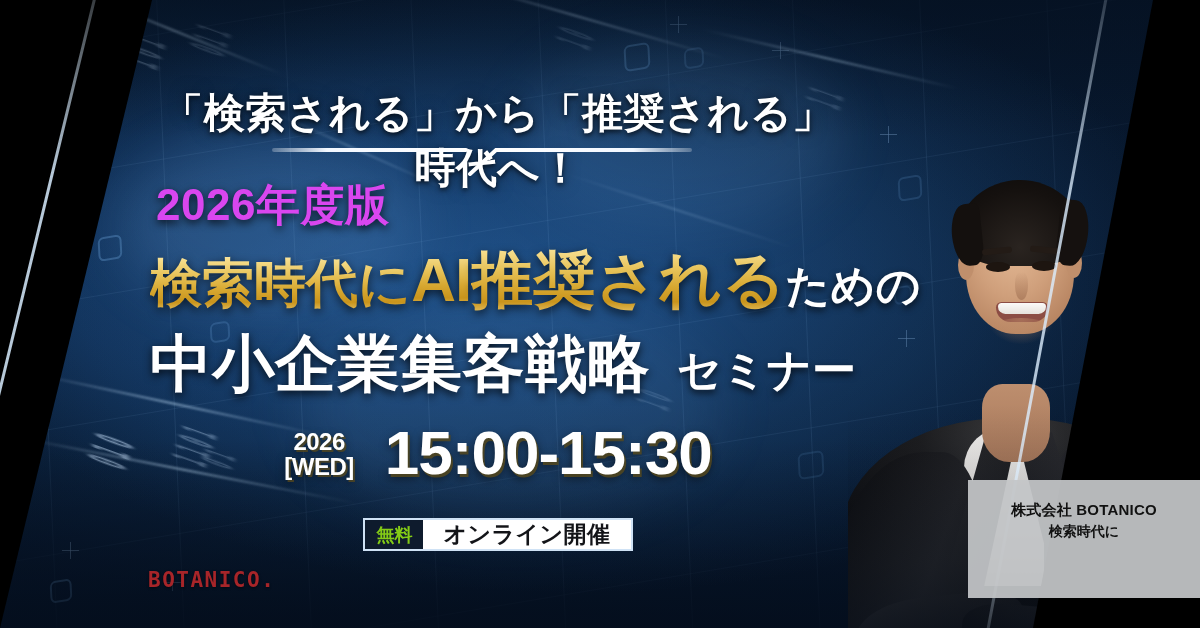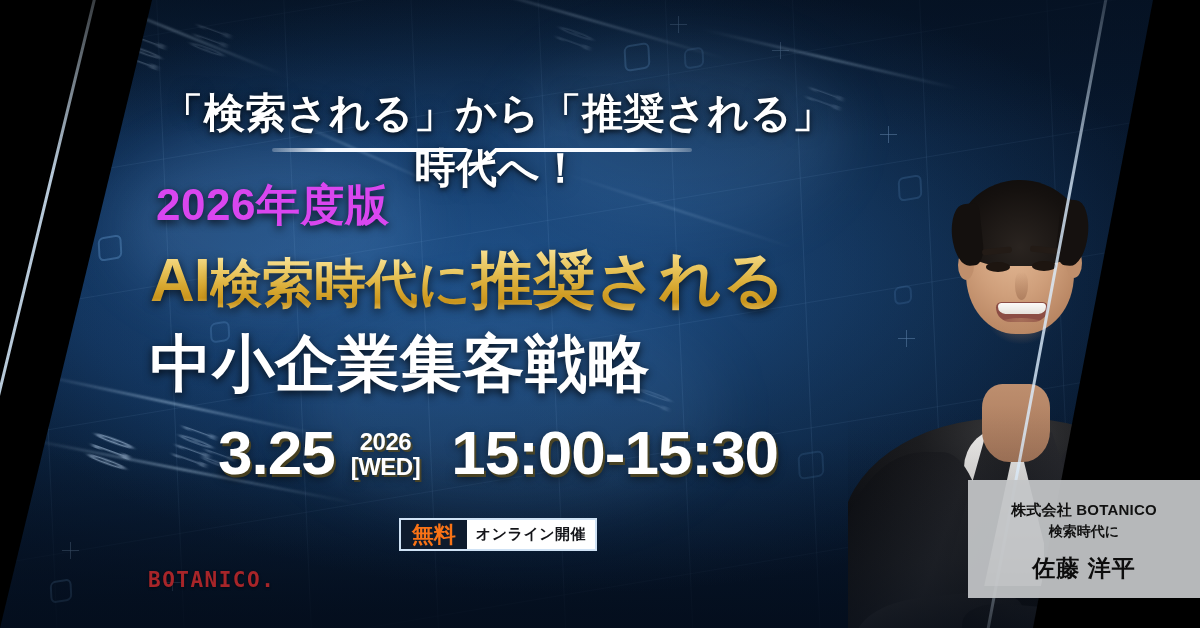--- a/index.html
+++ b/index.html
@@ -316,29 +316,29 @@
     position:absolute; left:148px; top:518px; width:700px;
     display:flex; justify-content:center;
   }
   .badge-group { display:flex; height:33px; }
   .badge-free {
     display:flex; align-items:center; justify-content:center;
     padding:0 11px;
     background:#0e1b2d;
     border:2px solid #cfe2f5;
     border-right:none;
-    color:#f97316; font-size:22px; font-weight:700;
+    color:#84cc16; font-size:18px; font-weight:700;
   }
   .badge-online {
     display:flex; align-items:center; justify-content:center;
-    padding:0 9px;
+    padding:0 20px;
     background:#ffffff;
     border:2px solid #cfe2f5;
     border-left:none;
-    color:#131418; font-size:15px; font-weight:700;
+    color:#131418; font-size:23px; font-weight:700;
     letter-spacing:.5px;
   }
 
   
   .logo {
     position:absolute; left:148px; top:568px; width:700px;
     text-align:left;
     font-family:"DejaVu Sans Mono","Liberation Mono",monospace;
     font-size:21px; font-weight:700;
     letter-spacing:1.5px;
@@ -460,47 +460,47 @@
         <svg width="52" height="30" viewBox="0 0 52 30">
           <path d="M2 28 L28 4 L50 4" fill="none" stroke="#ffffff" stroke-width="4" stroke-linecap="round" stroke-linejoin="miter"></path>
         </svg>
       </div>
       <div class="deco-r"></div>
     </div>
 
     <div class="line1">2026年度版</div>
 
     <div class="line2">
+      <span class="gold g-mid">検索時代に</span>
       <span class="gold g-ai">AI</span>
-      <span class="gold g-mid">検索時代に</span>
       <span class="gold g-big">推奨される</span>
+      <span class="w-tame">ための</span>
     </div>
 
     <div class="line3">
       <span class="l3-main">中小企業集客戦略</span>
+      <span class="l3-sub">セミナー</span>
     </div>
 
     <div class="daterow">
-      <span class="d-big">3.25</span>
       <span class="d-stack">
         <span class="d-year">2026</span>
         <span class="d-dow">[WED]</span>
       </span>
       <span class="d-time">15:00-15:30</span>
     </div>
 
     <div class="badges">
       <div class="badge-group">
         <div class="badge-free">無料</div>
         <div class="badge-online">オンライン開催</div>
       </div>
     </div>
 
     <div class="logo">BOTANICO.</div>
   </div>
 
   <div class="speaker-card">
     <div class="sp-company">株式会社 BOTANICO</div>
     <div class="sp-role">検索時代に</div>
-    <div class="sp-name">佐藤 洋平</div>
   </div>
 
 </div>
 
 </body></html>

